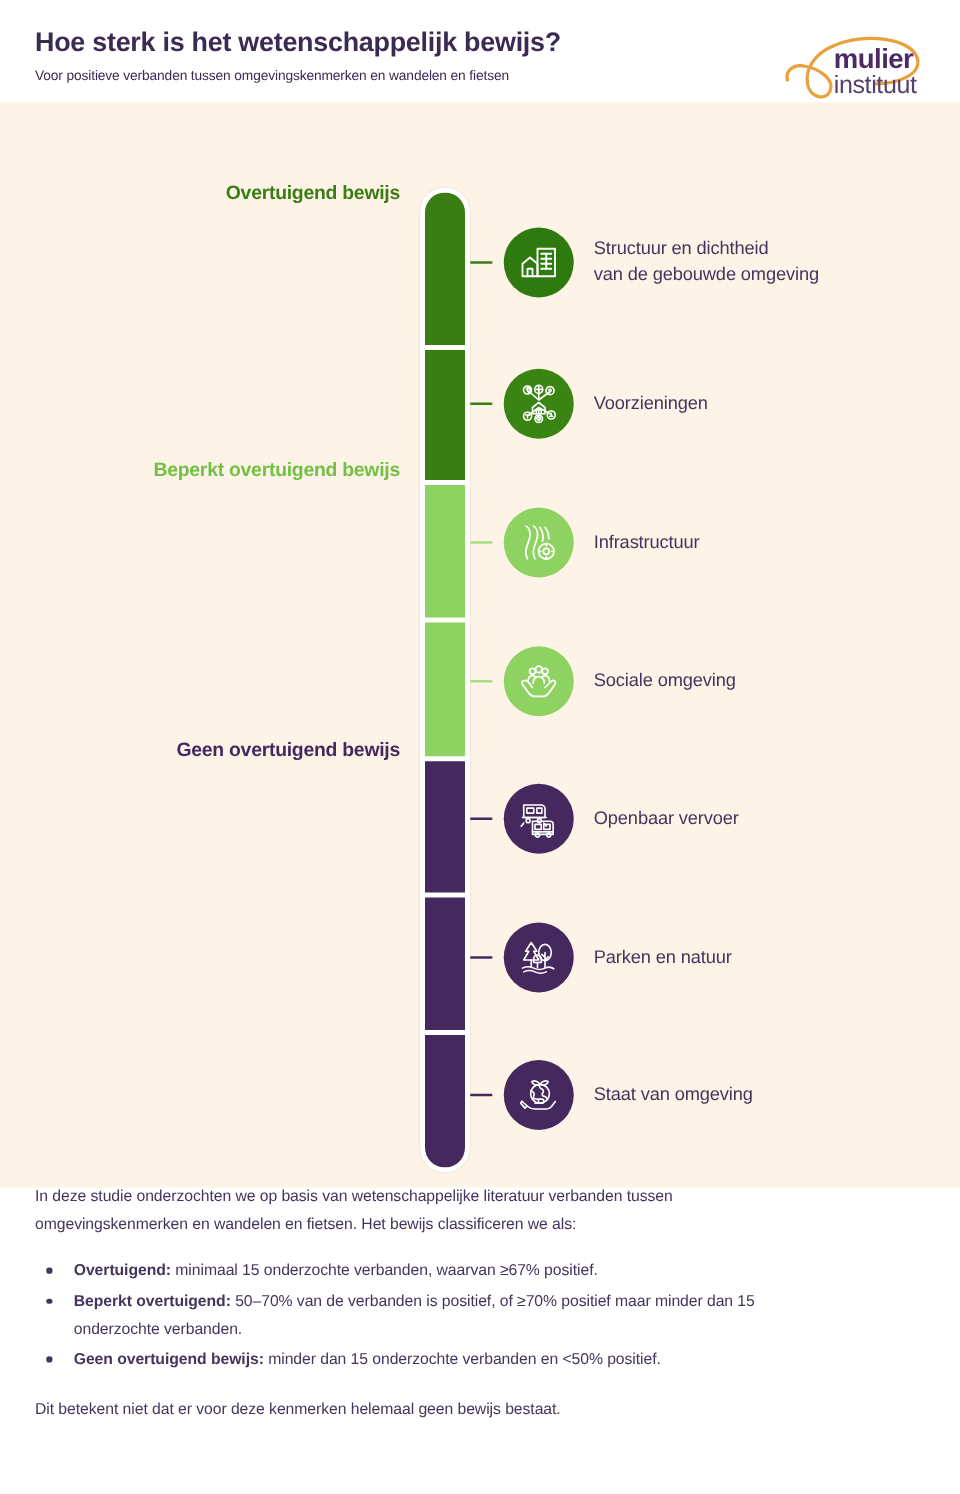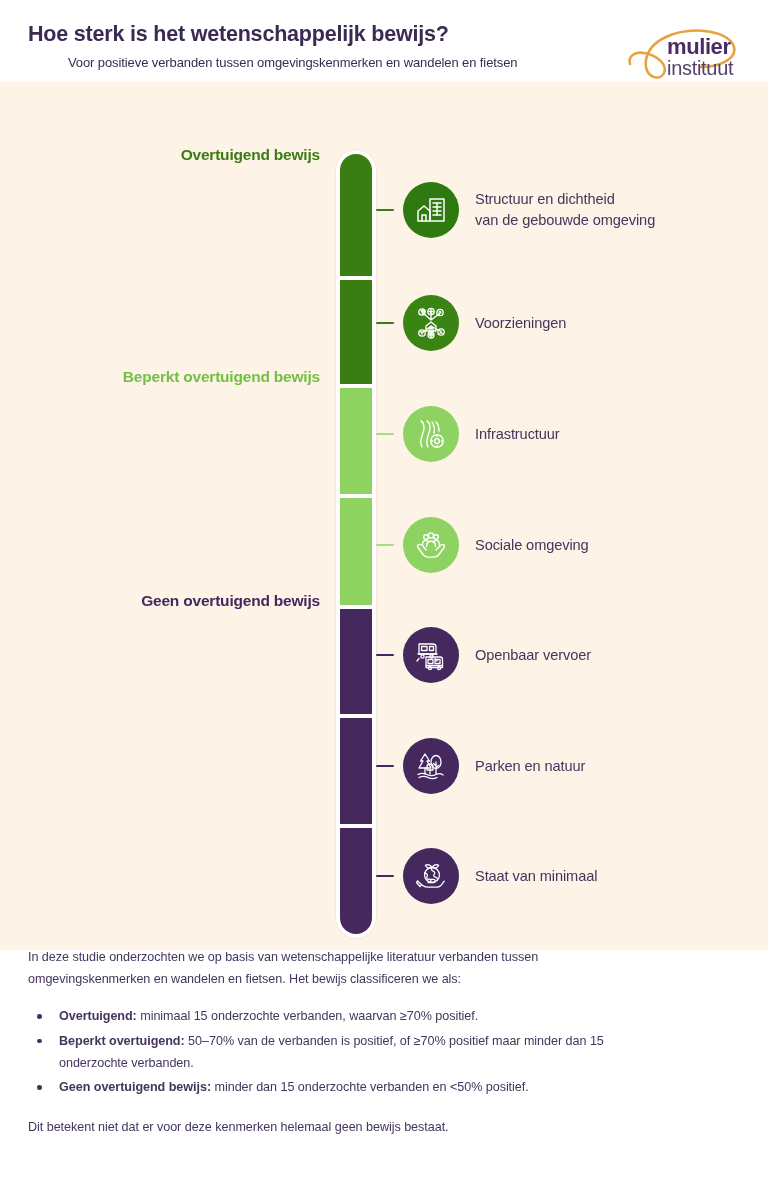--- a/index.html
+++ b/index.html
@@ -27,25 +27,24 @@
   }
   #header-text { position: absolute; left: 28px; top: 22px; }
   #title {
     font-size: 21.5px;
     font-weight: bold;
     color: #3b2a52;
     letter-spacing: -0.2px;
     line-height: 1.15;
   }
   #subtitle {
-    font-size: 13px;
+    font-size: 11px;
     color: #3b2a52;
     margin-top: 8px;
     letter-spacing: -0.1px;
-    margin-left: 40px;
   }
 
   
   #logo {
     position: absolute;
     right: 22px; top: 27px;
     width: 124px; height: 64px;
   }
   #logo svg { display: block; }
   #logo-words {
@@ -315,29 +314,29 @@
         <circle cx="17" cy="15" r="7.5"></circle>
         <path d="M9.8 12.6 c2.5 1 3 2.8 2.2 4.2 -.8 1.4 .4 2.6 1.8 2.4 1.6-.2 2.4 1.2 2 2.8"></path>
         <path d="M17 7.5 c-1 1.6-.4 3 1.2 3.6 1.6 .6 2 2 1 3.2 -1 1.2-.4 2.6 1.2 2.8 1.6 .2 2.4 1.4 2 3"></path>
         <path d="M17 7.5 c1.6-2.4 4.4-3.6 6.6-2.2 -1 2.6-3.6 3.6-6.6 2.2 Z"></path>
         <path d="M17 7.5 c-1.6-2.4-4.4-3.6-6.6-2.2 1 2.6 3.6 3.6 6.6 2.2 Z"></path>
         <path d="M2.5 21 l4.5 4 c1.6 1.4 3.6 2.2 5.8 2.2 h9.4 c1.6 0 3-.8 4-2l3-4"></path>
         <path d="M2.5 21 l-1 1.5 3.5 4 1.5-1.5"></path>
         <path d="M13 22.5 h5.5 a1.6 1.6 0 0 0 0-3.2 h-3"></path>
       </svg>
     </div>
-    <div class="row-label">Staat van minimaal</div>
+    <div class="row-label">Staat van omgeving</div>
   </div>
 
   <div id="footer">
     <div id="intro-para">In deze studie onderzochten we op basis van wetenschappelijke literatuur verbanden tussen omgevingskenmerken en wandelen en fietsen. Het bewijs classificeren we als:</div>
     <ul id="bullets">
       <li>
         <span class="dot"></span>
-        <b>Overtuigend:</b><span> minimaal 15 onderzochte verbanden, waarvan ≥70% positief.</span>
+        <b>Overtuigend:</b><span> minimaal 15 onderzochte verbanden, waarvan ≥67% positief.</span>
       </li>
       <li>
         <span class="dot"></span>
         <b>Beperkt overtuigend:</b><span> 50–70% van de verbanden is positief, of ≥70% positief maar minder dan 15 onderzochte verbanden.</span>
       </li>
       <li>
         <span class="dot"></span>
         <b>Geen overtuigend bewijs:</b><span> minder dan 15 onderzochte verbanden en &lt;50% positief.</span>
       </li>
     </ul>

